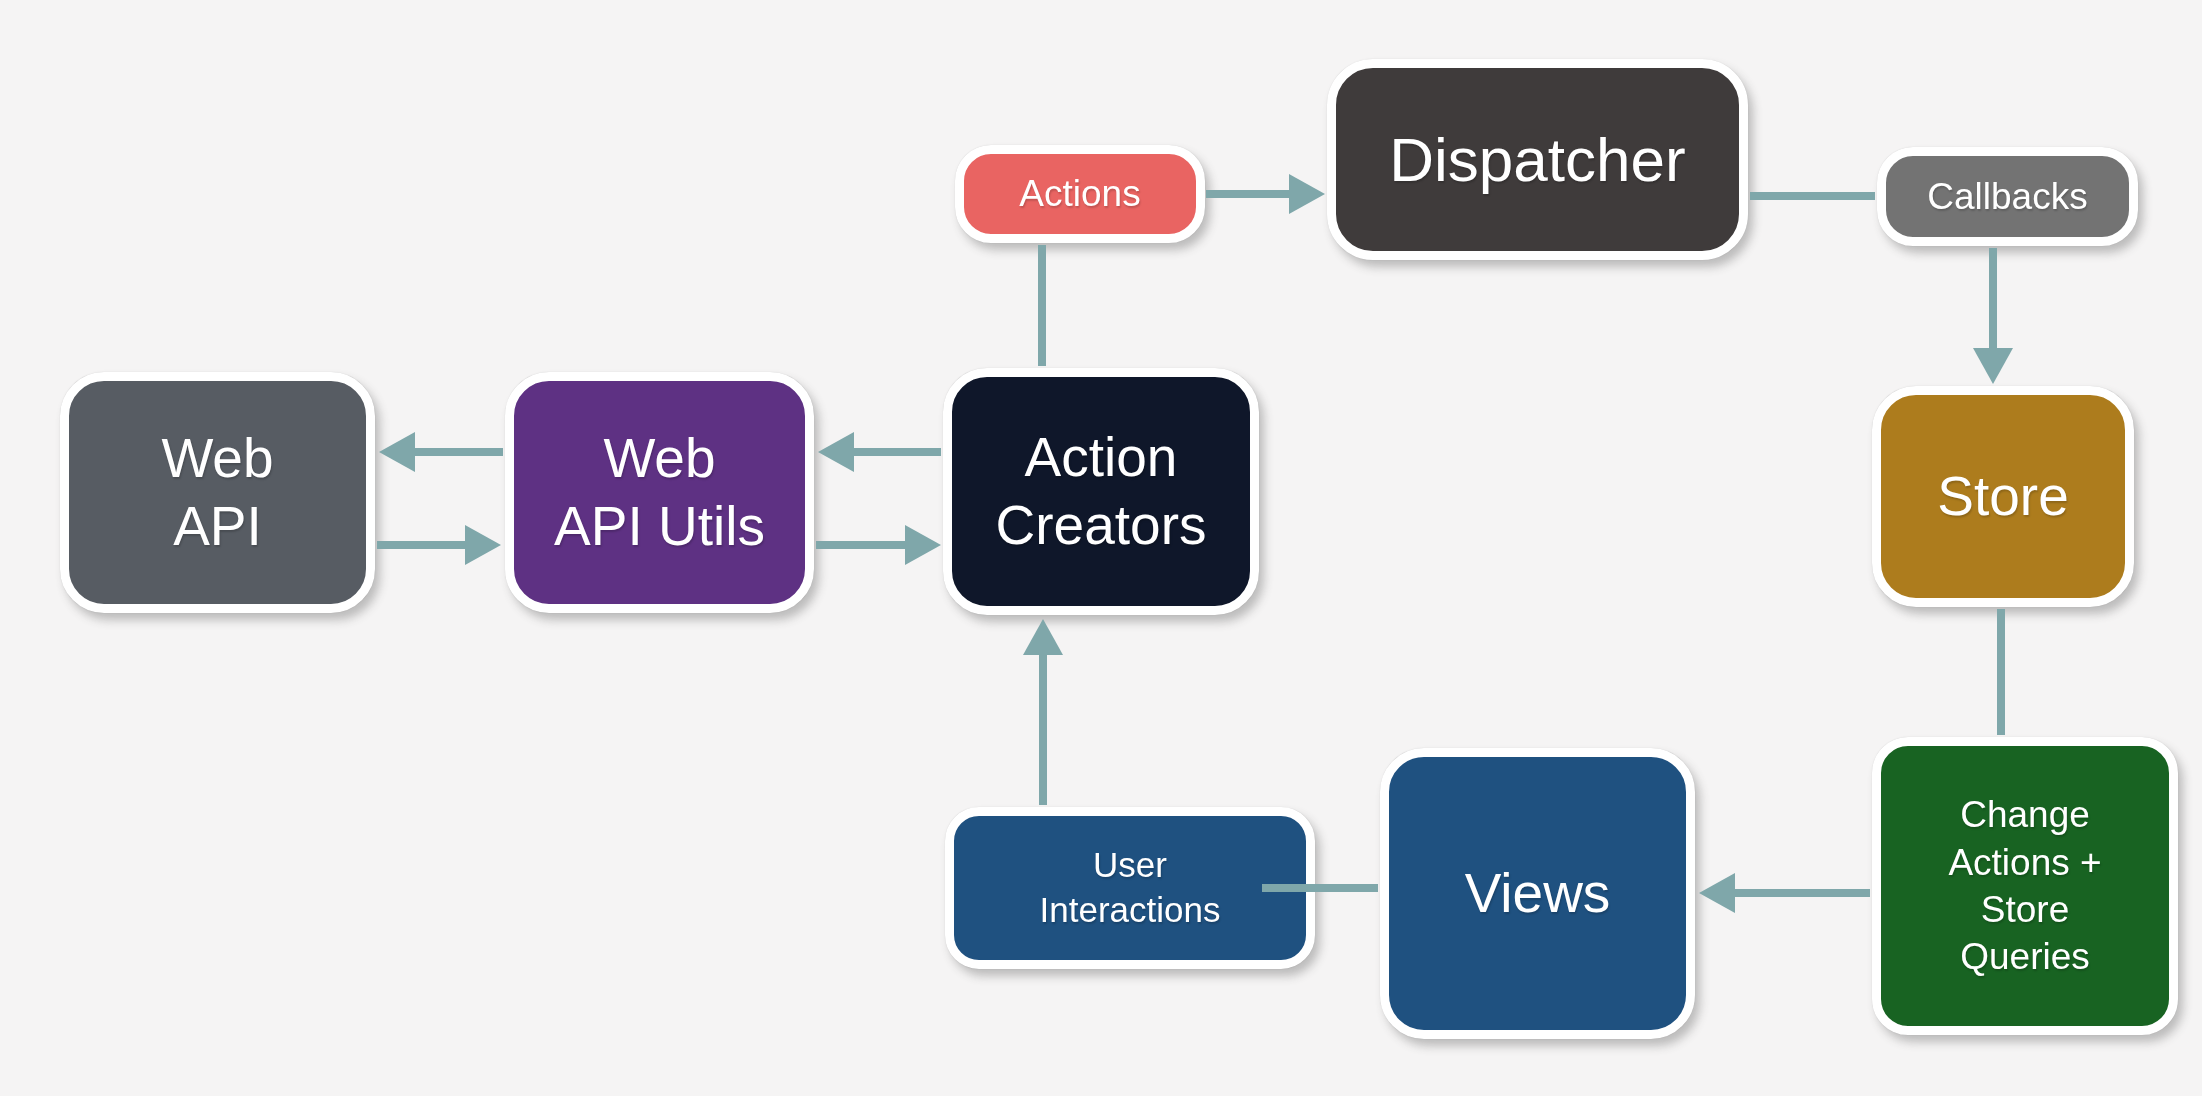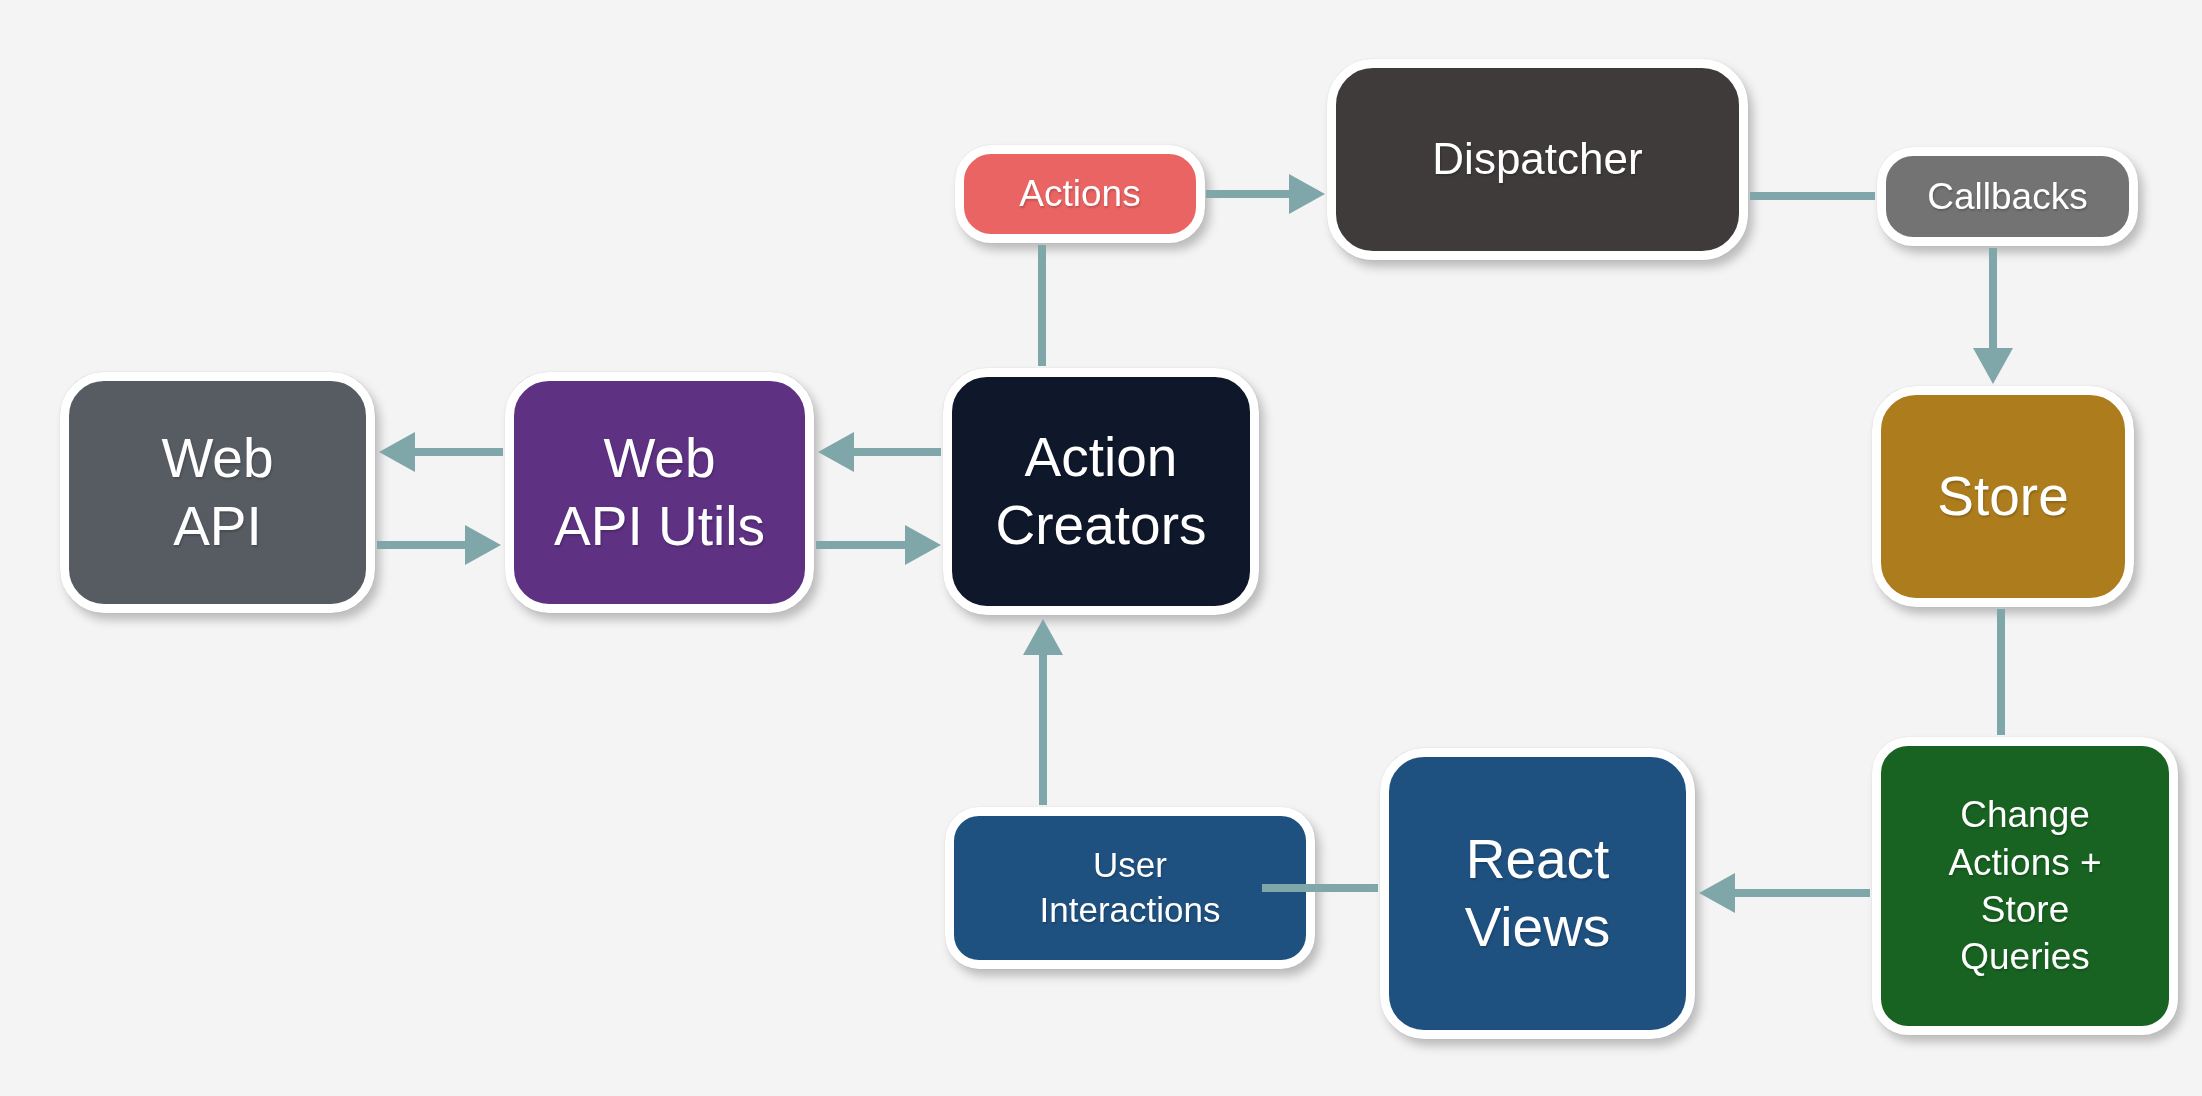--- a/index.html
+++ b/index.html
@@ -24,21 +24,21 @@
     display: flex;
     flex-direction: column;
     align-items: center;
     justify-content: center;
     text-align: center;
     color: #ffffff;
     font-weight: 400;
     box-shadow: 0 0 1px rgba(0,0,0,0.18), 5px 7px 10px rgba(60,60,60,0.30);
     text-shadow: 1px 2px 2px rgba(0,0,0,0.18);
   }
-  .node.xl { font-size: 44px; border-radius: 46px; line-height: 1.15; }
+  .node.xl { font-size: 62px; border-radius: 46px; line-height: 1.15; }
   .node.lg { font-size: 55px; border-radius: 44px; line-height: 1.22; }
   .node.md { font-size: 37px; border-radius: 36px; line-height: 1.28; }
   .node.sm { font-size: 35px; border-radius: 34px; line-height: 1.28; }
   .conn-line {
     position: absolute;
   }
   .conn-head {
     position: absolute;
     width: 0;
     height: 0;
@@ -72,21 +72,20 @@
     <div class="node lg" style="left: 1872px; top: 386px; width: 262px; height: 221px; background-color: rgb(173, 124, 29); border-color: rgb(255, 255, 255); color: rgb(255, 255, 255);">
       <div>Store</div>
     </div>
     <div class="node md" style="left: 1872px; top: 737px; width: 306px; height: 298px; background-color: rgb(24, 99, 34); border-color: rgb(255, 255, 255); color: rgb(255, 255, 255);">
       <div>Change</div>
       <div>Actions +</div>
       <div>Store</div>
       <div>Queries</div>
     </div>
     <div class="node lg" style="left: 1380px; top: 748px; width: 315px; height: 291px; background-color: rgb(31, 81, 128); border-color: rgb(255, 255, 255); color: rgb(255, 255, 255);">
-      <div>React</div>
       <div>Views</div>
     </div>
     <div class="node sm" style="left: 945px; top: 807px; width: 370px; height: 162px; background-color: rgb(31, 81, 128); border-color: rgb(255, 255, 255); color: rgb(255, 255, 255);">
       <div>User</div>
       <div>Interactions</div>
     </div>
     <div class="conn-line" style="background-color: rgb(127, 167, 170); left: 1206px; width: 85px; top: 190px; height: 8px;"></div>
     <div class="conn-head" style="border-style: solid; border-width: 20px 0px 20px 36px; border-color: transparent transparent transparent rgb(127, 167, 170); left: 1289px; top: 174px;"></div>
     <div class="conn-line" style="background-color: rgb(127, 167, 170); left: 1750px; width: 125px; top: 192px; height: 8px;"></div>
     <div class="conn-line" style="background-color: rgb(127, 167, 170); top: 248px; height: 102px; left: 1989px; width: 8px;"></div>

